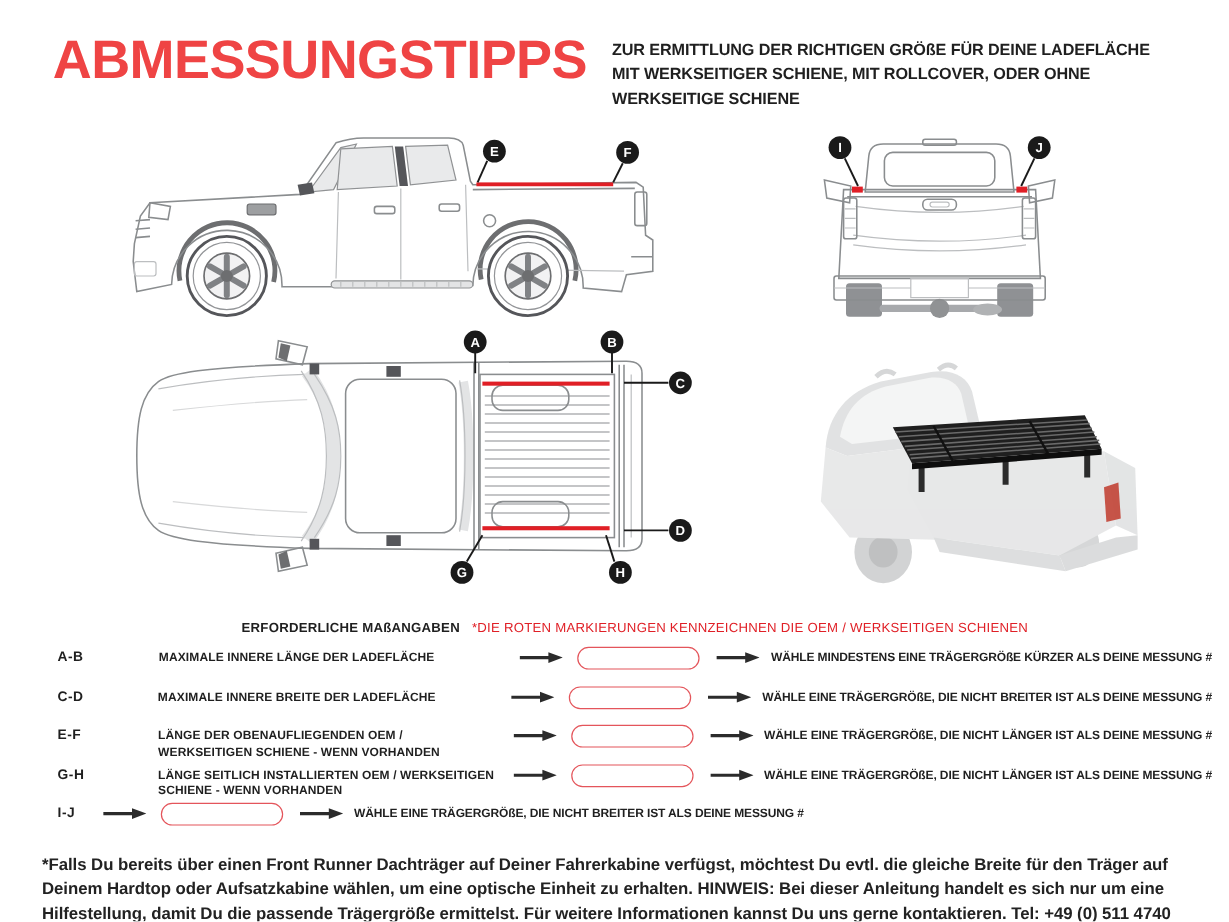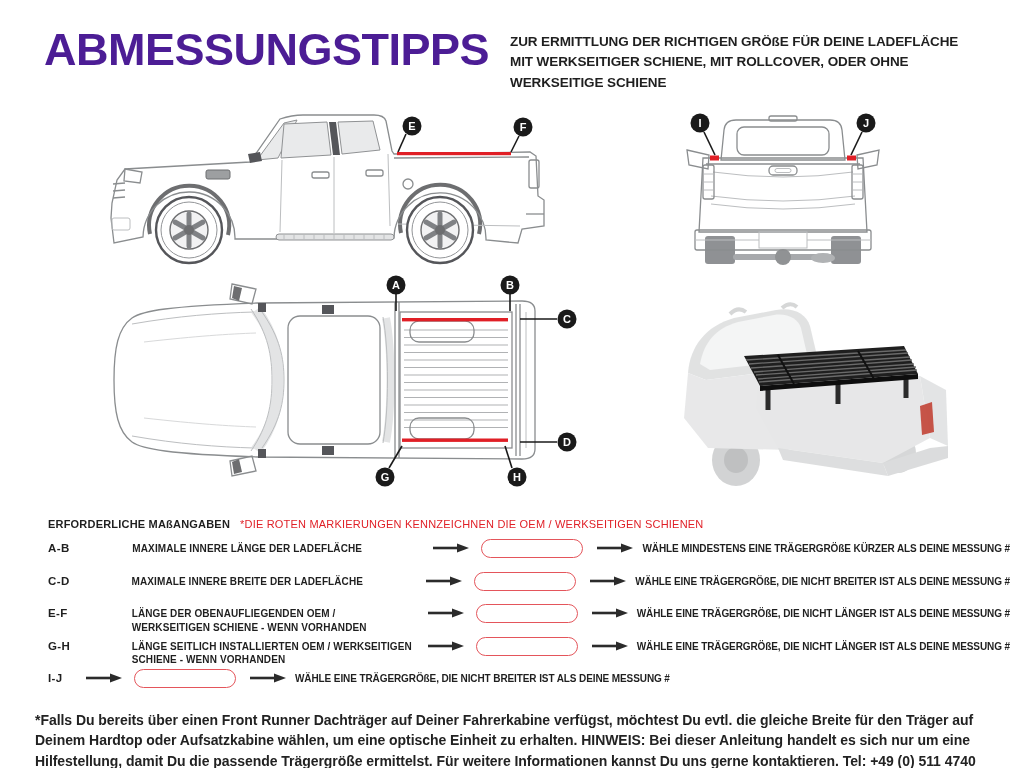--- a/index.html
+++ b/index.html
@@ -1,32 +1,32 @@
 <!DOCTYPE html>
 <html><head>
 <meta charset="utf-8">
 <style>
   * { margin:0; padding:0; box-sizing:border-box; }
   html,body { background:#ffffff; }
   body { font-family:"Liberation Sans", sans-serif; }
   .page { position:relative; width:1024px; height:768px; background:#fff; overflow:hidden; }
 
   .title { position:absolute; left:44px; top:24px; font-size:45px; font-weight:800;
-           color:#4c1d95; letter-spacing:-0.5px; white-space:nowrap; }
+           color:#ef4444; letter-spacing:-0.5px; white-space:nowrap; }
   .subtitle { position:absolute; left:510px; top:32px; width:470px; font-size:13.5px;
               font-weight:700; color:#1f1f1f; line-height:1.5; letter-spacing:-0.1px; }
 
   svg.illu { position:absolute; }
   svg.side  { left:98px;  top:106px; }
   svg.rearv { left:683px; top:108px; }
   svg.topv  { left:108px; top:272px; }
   svg.photo { left:648px; top:298px; }
 
   .meas { position:absolute; left:48px; top:518px; width:962px; }
-  .meas-head { display:flex; align-items:baseline; gap:10px; }
+  .meas-head { display:flex; align-items:baseline; gap:10px;justify-content:center; }
   .meas-title { font-size:11px; font-weight:700; color:#1f1f1f; letter-spacing:0.2px; }
   .meas-note  { font-size:11px; font-weight:400; color:#E01F26; letter-spacing:0.2px; }
   .rows { margin-top:11px; }
   .mrow { display:flex; align-items:flex-start; height:32.5px; }
   .rkey  { width:38px; font-size:11.5px; font-weight:700; color:#1f1f1f; letter-spacing:0.4px; padding-top:1px; }
   .rdesc { width:300px; margin-right:14px; font-size:10px; font-weight:700; color:#1f1f1f;
            line-height:13.5px; letter-spacing:0.1px; padding-top:1px;margin-left:48px; }
   .arr   { flex:none; margin-top:2px; }
   .arr2  { flex:none; margin-top:2px; margin-right:9px; }
   .pill  { flex:none; width:102px; height:19px; border:1.5px solid #E4555B; border-radius:11px;

